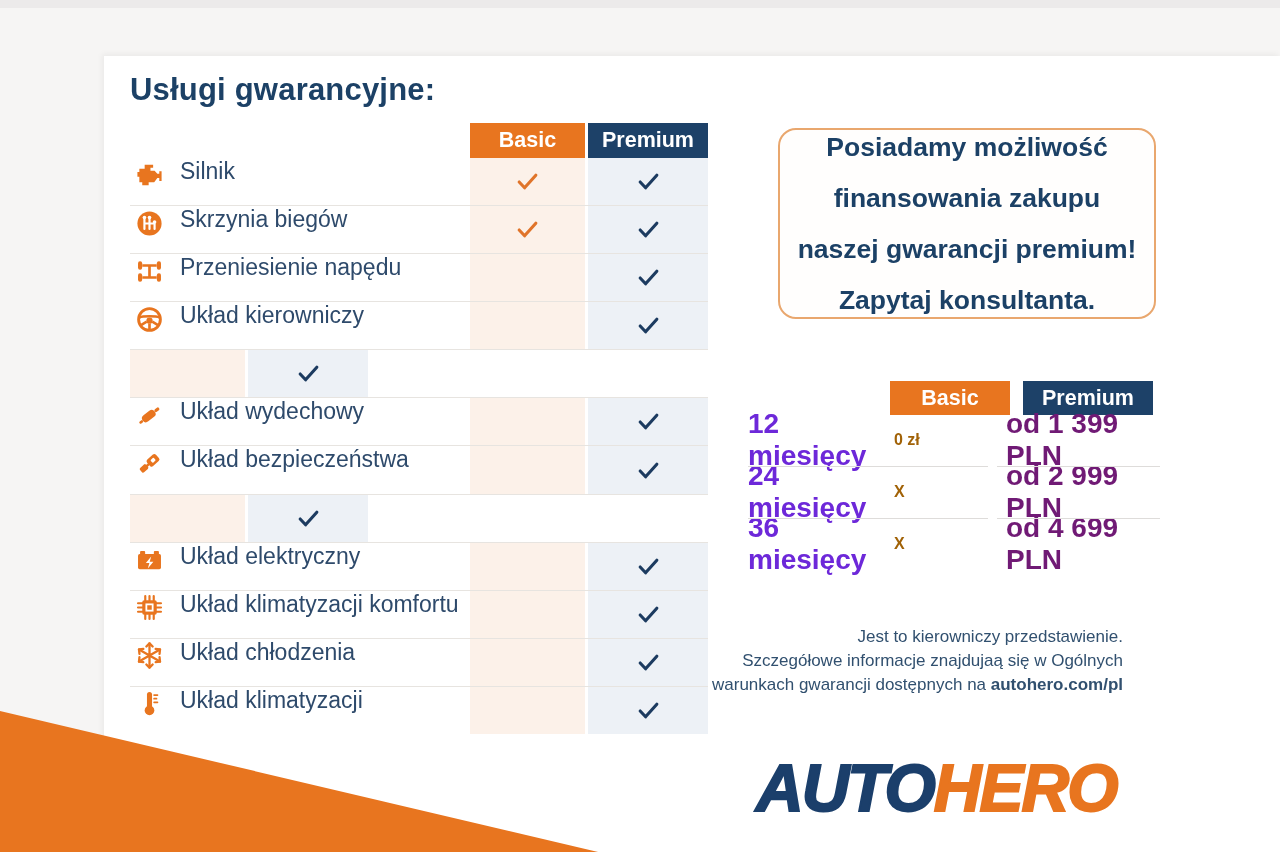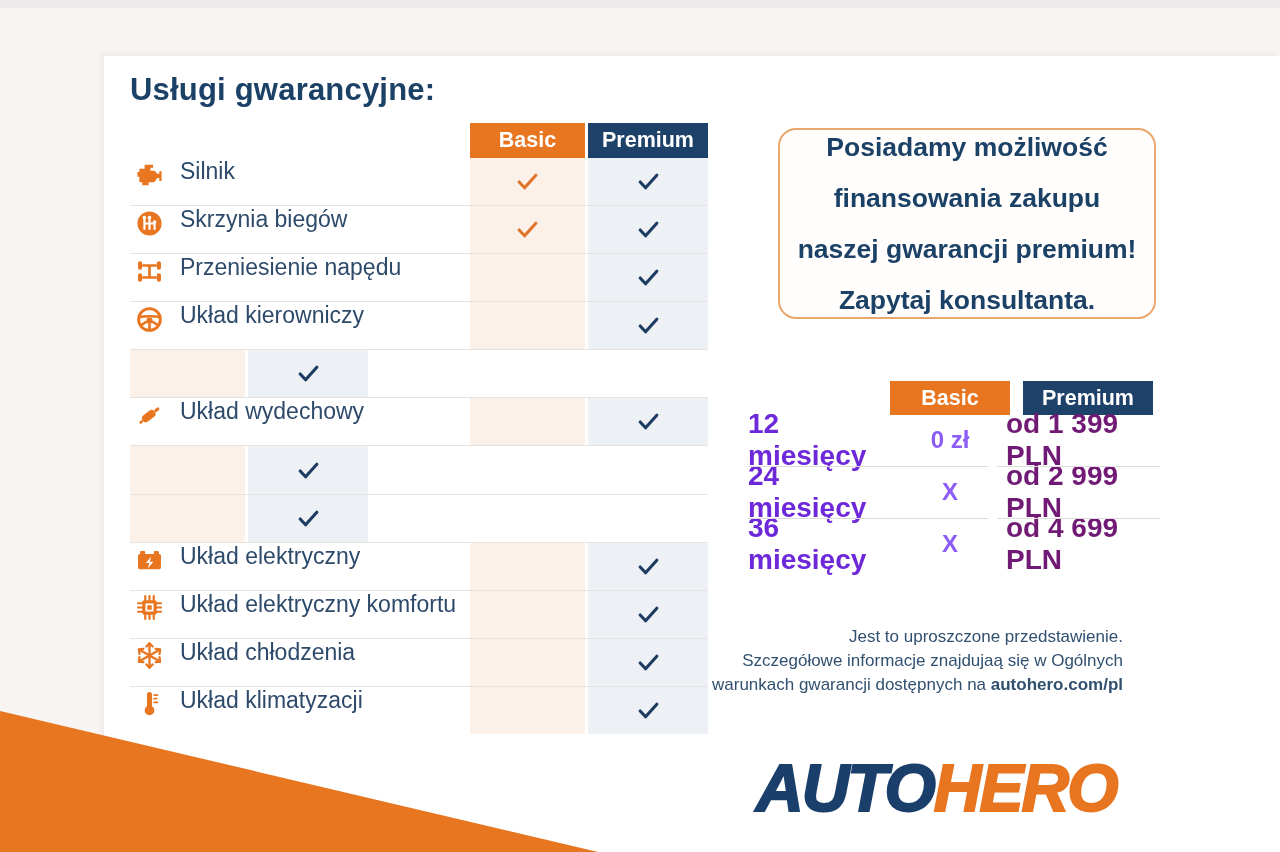--- a/index.html
+++ b/index.html
@@ -34,21 +34,21 @@
   .fin-line{font-size:26.5px;line-height:37px;font-weight:bold;color:#1c4166;}
 
   
   .price-table{position:absolute;left:748px;top:373px;width:412px;z-index:2;}
   .price-header{position:absolute;top:0;height:34px;display:flex;align-items:center;justify-content:center;color:#fff;font-weight:bold;font-size:21.5px;}
   .price-header.basic{left:142px;width:120px;background:#e8751f;}
   .price-header.premium{left:275px;width:130px;background:#1d4168;}
   .price-rows{position:absolute;top:33px;left:0;right:0;}
   .price-row{height:52px;display:flex;align-items:center;}
   .price-period{width:146px;font-size:28px;font-weight:bold;color:#6d28d9;}
-  .price-basic{width:112px;text-align:center;font-size:24px;font-weight:bold;color:#8b5cf6;}
+  .price-basic{width:112px;text-align:left;font-size:16px;font-weight:bold;color:#a16207;}
   .price-premium{flex:1;text-align:left;font-size:28px;font-weight:bold;color:#701a75;}
   .price-sep{position:absolute;height:1px;background:#dedcda;}
   .sep-r1a{top:85px;left:0;width:240px;}
   .sep-r1b{top:85px;left:249px;width:163px;}
   .sep-r2a{top:137px;left:0;width:240px;}
   .sep-r2b{top:137px;left:249px;width:163px;}
 
   
   .footnote{position:absolute;top:617px;right:157px;text-align:right;font-size:17px;line-height:24px;color:#31506f;z-index:2;}
   .footnote b{font-weight:bold;}
@@ -188,20 +188,33 @@
       </div>
       <div class="svc-cell basic"></div>
       <div class="svc-cell premium">
             <svg viewBox="0 0 24 24">
               <path d="M4 12.5l5.2 5.5L20 6" fill="none" stroke="currentColor" stroke-width="3" stroke-linecap="round" stroke-linejoin="round"></path>
             </svg>
           </div>
     </div>
 
     <div class="svc-row">
+      <div class="svc-label-cell">
+        <span class="icon">
+              <svg viewBox="0 0 24 24" fill="currentColor">
+                <g transform="rotate(-42 12 12)">
+                  <rect x="2.6" y="9.6" width="6.6" height="4.8" rx="1.2"></rect>
+                  <rect x="8.6" y="11" width="3" height="2"></rect>
+                  <rect x="11" y="8.4" width="9.8" height="7.2" rx="1.8"></rect>
+                  <rect x="14.2" y="10.5" width="3.6" height="3" rx="0.8" fill="#fff"></rect>
+                </g>
+              </svg>
+            </span>
+        <span class="svc-label">Układ bezpieczeństwa</span>
+      </div>
       <div class="svc-cell basic"></div>
       <div class="svc-cell premium">
             <svg viewBox="0 0 24 24">
               <path d="M4 12.5l5.2 5.5L20 6" fill="none" stroke="currentColor" stroke-width="3" stroke-linecap="round" stroke-linejoin="round"></path>
             </svg>
           </div>
     </div>
 
     <div class="svc-row">
       <div class="svc-cell basic"></div>
@@ -234,21 +247,21 @@
 
     <div class="svc-row">
       <div class="svc-label-cell">
         <span class="icon">
               <svg viewBox="0 0 24 24">
                 <rect x="6" y="6" width="12" height="12" rx="1.6" fill="currentColor"></rect>
                 <rect x="9.4" y="9.4" width="5.2" height="5.2" fill="none" stroke="#fff" stroke-width="1.5"></rect>
                 <path d="M8.5 2.5v3.5M12 2.5v3.5M15.5 2.5v3.5M8.5 18v3.5M12 18v3.5M15.5 18v3.5M2.5 8.5H6M2.5 12H6M2.5 15.5H6M18 8.5h3.5M18 12h3.5M18 15.5h3.5" stroke="currentColor" stroke-width="1.8" fill="none" stroke-linecap="round"></path>
               </svg>
             </span>
-        <span class="svc-label">Układ elektryczny komfortu</span>
+        <span class="svc-label">Układ klimatyzacji komfortu</span>
       </div>
       <div class="svc-cell basic"></div>
       <div class="svc-cell premium">
             <svg viewBox="0 0 24 24">
               <path d="M4 12.5l5.2 5.5L20 6" fill="none" stroke="currentColor" stroke-width="3" stroke-linecap="round" stroke-linejoin="round"></path>
             </svg>
           </div>
     </div>
 
     <div class="svc-row">
@@ -319,21 +332,21 @@
       <div class="price-premium">od 4 699 PLN</div>
     </div>
   </div>
     <div class="price-sep sep-r1a"></div>
     <div class="price-sep sep-r1b"></div>
     <div class="price-sep sep-r2a"></div>
     <div class="price-sep sep-r2b"></div>
   </div>
 
   <div class="footnote">
-    <div>Jest to uproszczone przedstawienie.</div>
+    <div>Jest to kierowniczy przedstawienie.</div>
     <div>Szczegółowe informacje znajdujaą się w Ogólnych</div>
     <div><span>warunkach gwarancji dostępnych na </span><b>autohero.com/pl</b></div>
   </div>
 
   <div class="logo"><span class="logo-auto">AUTO</span><span class="logo-hero">HERO</span></div>
 
   <div class="triangle"></div>
   <div class="bottom-strip"></div>
 </div>
 

